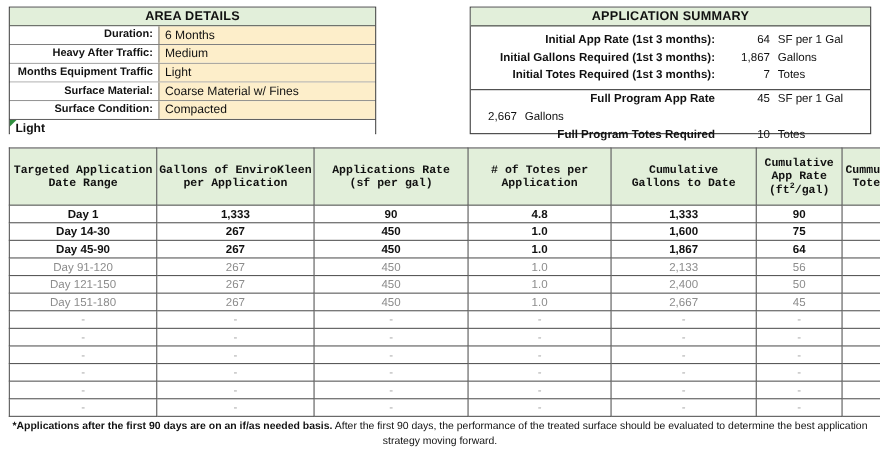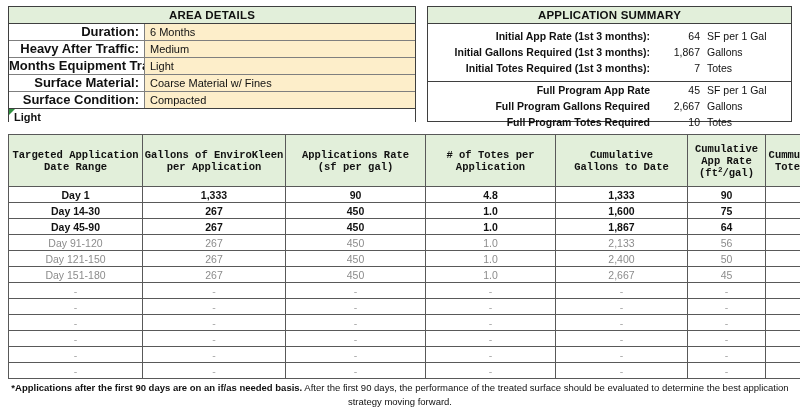--- a/index.html
+++ b/index.html
@@ -31,21 +31,21 @@
     background: #e2efda;
     border-bottom: 1px solid #3f3f3f;
     box-sizing: border-box;
     letter-spacing: .2px;
   }
 
   
   #area-details {
     left: 8px;
     top: 6px;
-    width: 408px;
+    width: 334px;
     height: 116px;
   }
   .ad-row {
     display: flex;
     height: 17px;
     box-sizing: border-box;
     border-bottom: 1px solid #7f7f7f;
   }
   .ad-row.last-of-group {
     border-bottom: 1px solid #3f3f3f;
@@ -53,21 +53,21 @@
   .ad-row.program {
     border-bottom: none;
     height: 16px;
   }
   .ad-label {
     width: 135px;
     box-sizing: border-box;
     text-align: right;
     padding-right: 5px;
     font-weight: bold;
-    font-size: 13px;
+    font-size: 10px;
     line-height: 16px;
     white-space: nowrap;
     overflow: hidden;
     background: #ffffff;
   }
   .ad-value {
     flex: 1;
     box-sizing: border-box;
     padding-left: 5px;
     font-size: 11px;
@@ -252,21 +252,20 @@
         <div class="as-value">7</div>
         <div class="as-unit">Totes</div>
       </div>
       <div class="as-spacer"></div>
       <div class="as-row as-group-divider">
         <div class="as-label">Full Program App Rate</div>
         <div class="as-value">45</div>
         <div class="as-unit">SF per 1 Gal</div>
       </div>
       <div class="as-row">
-        <div class="as-label">Full Program Gallons Required</div>
         <div class="as-value">2,667</div>
         <div class="as-unit">Gallons</div>
       </div>
       <div class="as-row">
         <div class="as-label">Full Program Totes Required</div>
         <div class="as-value">10</div>
         <div class="as-unit">Totes</div>
       </div>
     </div>
 </div>

